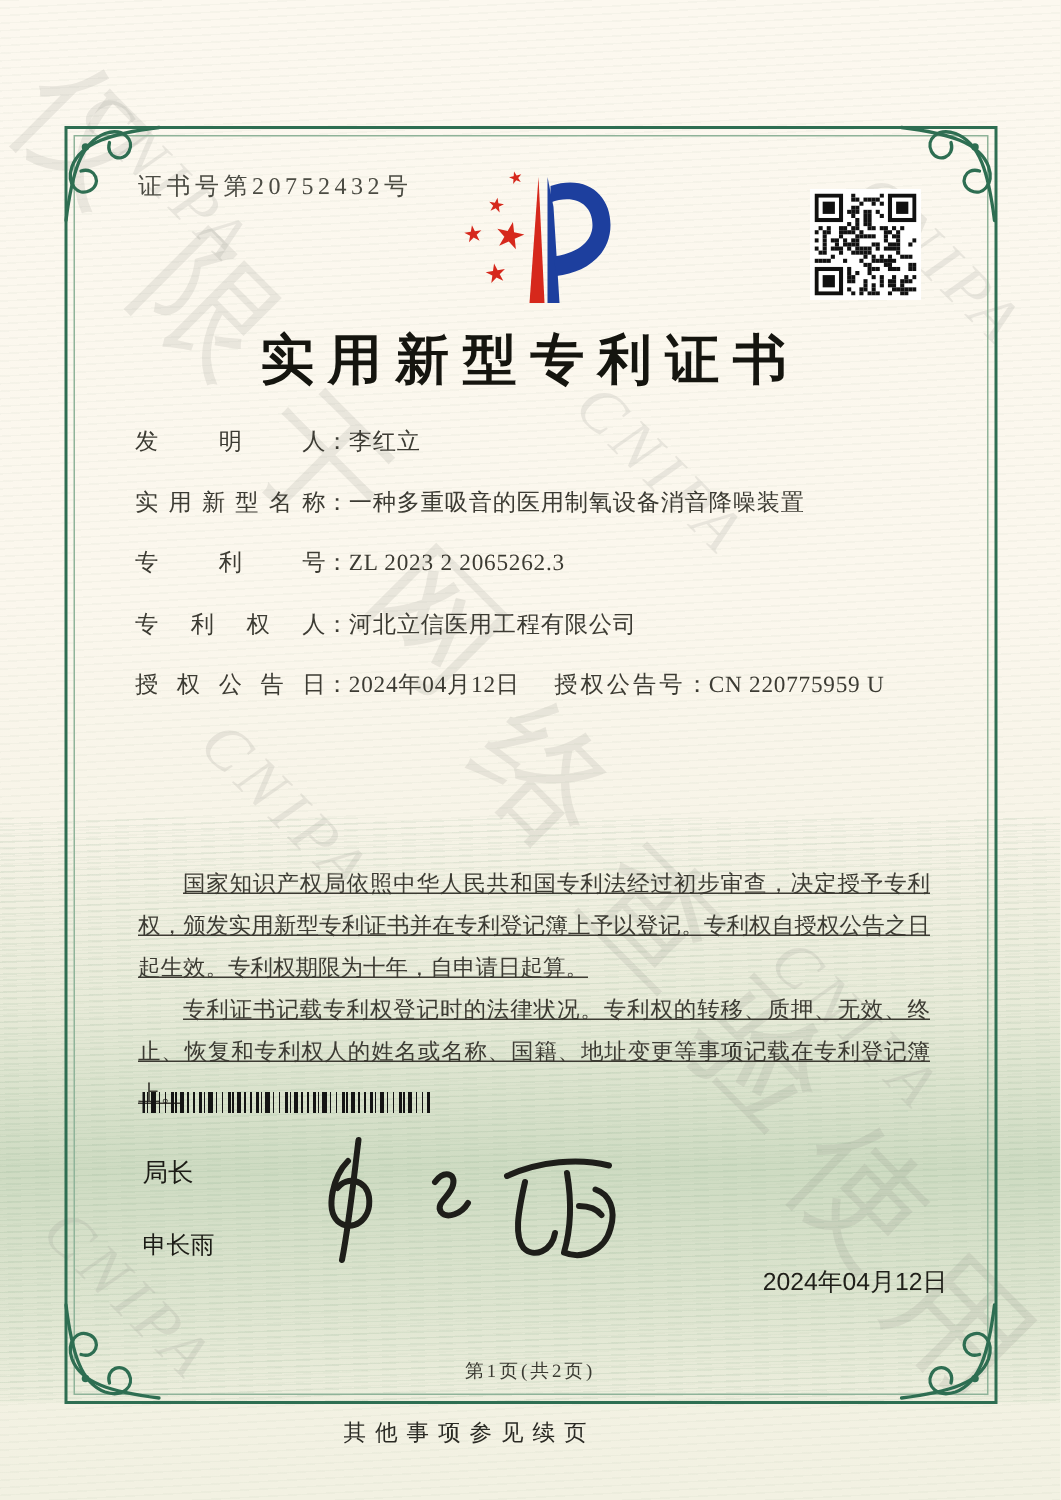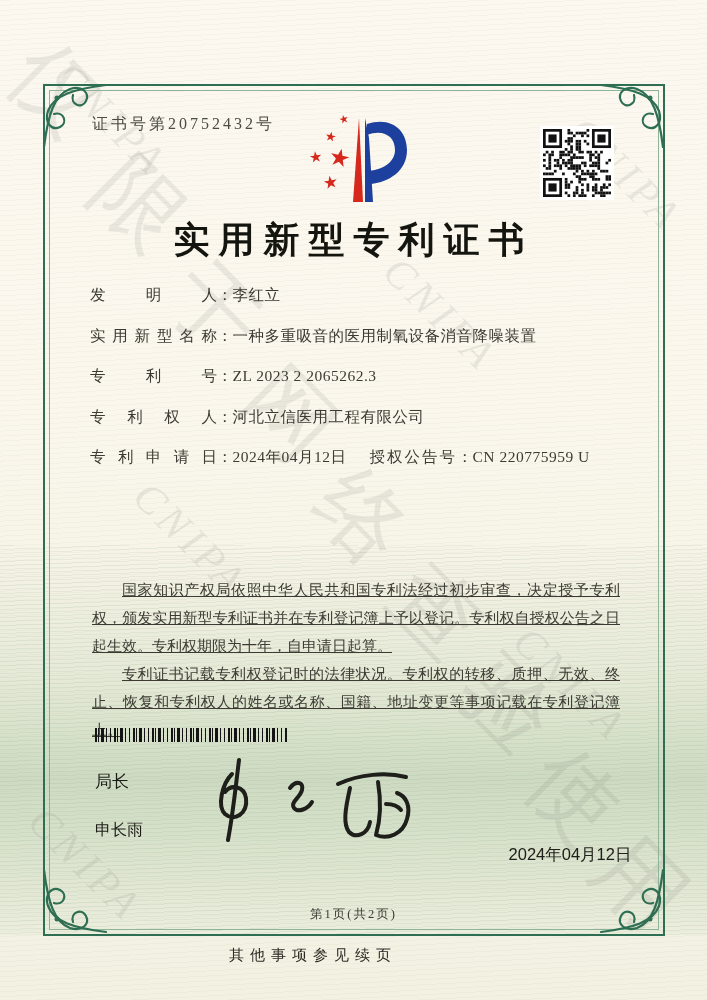--- a/index.html
+++ b/index.html
@@ -400,21 +400,21 @@
     <div class="row">
       <span class="lbl">实用新型名称</span><span>：</span><span class="val">一种多重吸音的医用制氧设备消音降噪装置</span>
     </div>
     <div class="row">
       <span class="lbl">专利号</span><span>：</span><span class="val">ZL 2023 2 2065262.3</span>
     </div>
     <div class="row">
       <span class="lbl">专利权人</span><span>：</span><span class="val">河北立信医用工程有限公司</span>
     </div>
     <div class="row">
-      <span class="lbl">专利申请日</span><span>：</span><span class="val">2024年04月12日</span><span class="grp2"><span class="lbl2">授权公告号</span><span>：</span><span class="val">CN 220775959 U</span></span>
+      <span class="lbl">授权公告日</span><span>：</span><span class="val">2024年04月12日</span><span class="grp2"><span class="lbl2">授权公告号</span><span>：</span><span class="val">CN 220775959 U</span></span>
     </div>
   </div>
 
   <div class="paras">
     <p>国家知识产权局依照中华人民共和国专利法经过初步审查，决定授予专利权，颁发实用新型专利证书并在专利登记簿上予以登记。专利权自授权公告之日起生效。专利权期限为十年，自申请日起算。</p>
     <p>专利证书记载专利权登记时的法律状况。专利权的转移、质押、无效、终止、恢复和专利权人的姓名或名称、国籍、地址变更等事项记载在专利登记簿上。</p>
   </div>
 
   <div class="barcode"></div>
   <div class="signer-title">局长</div>

